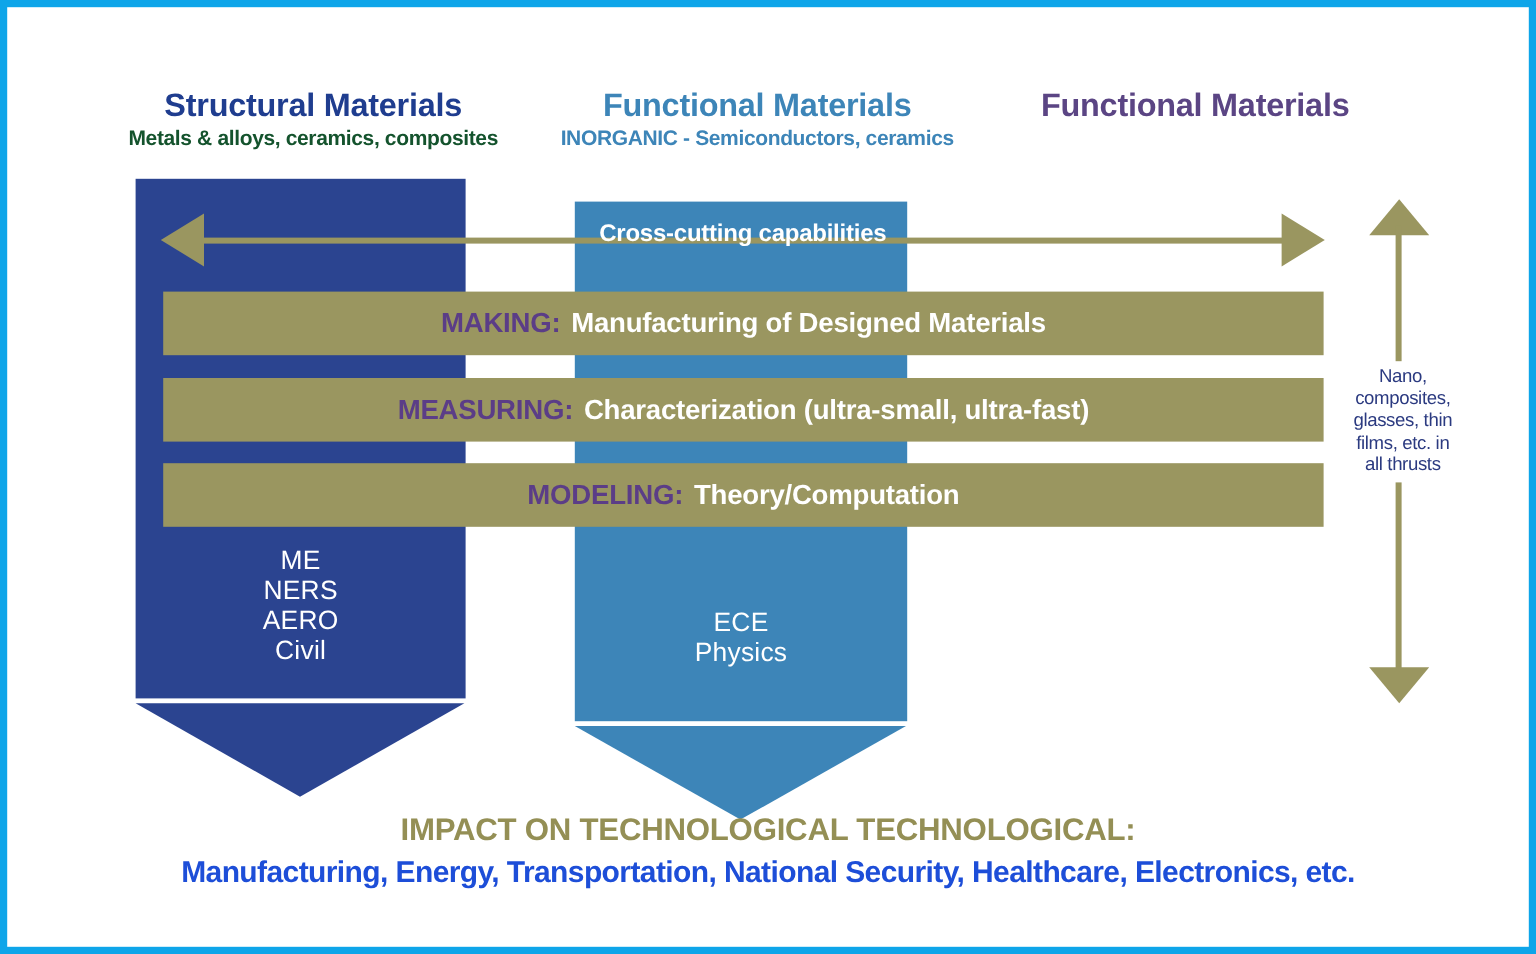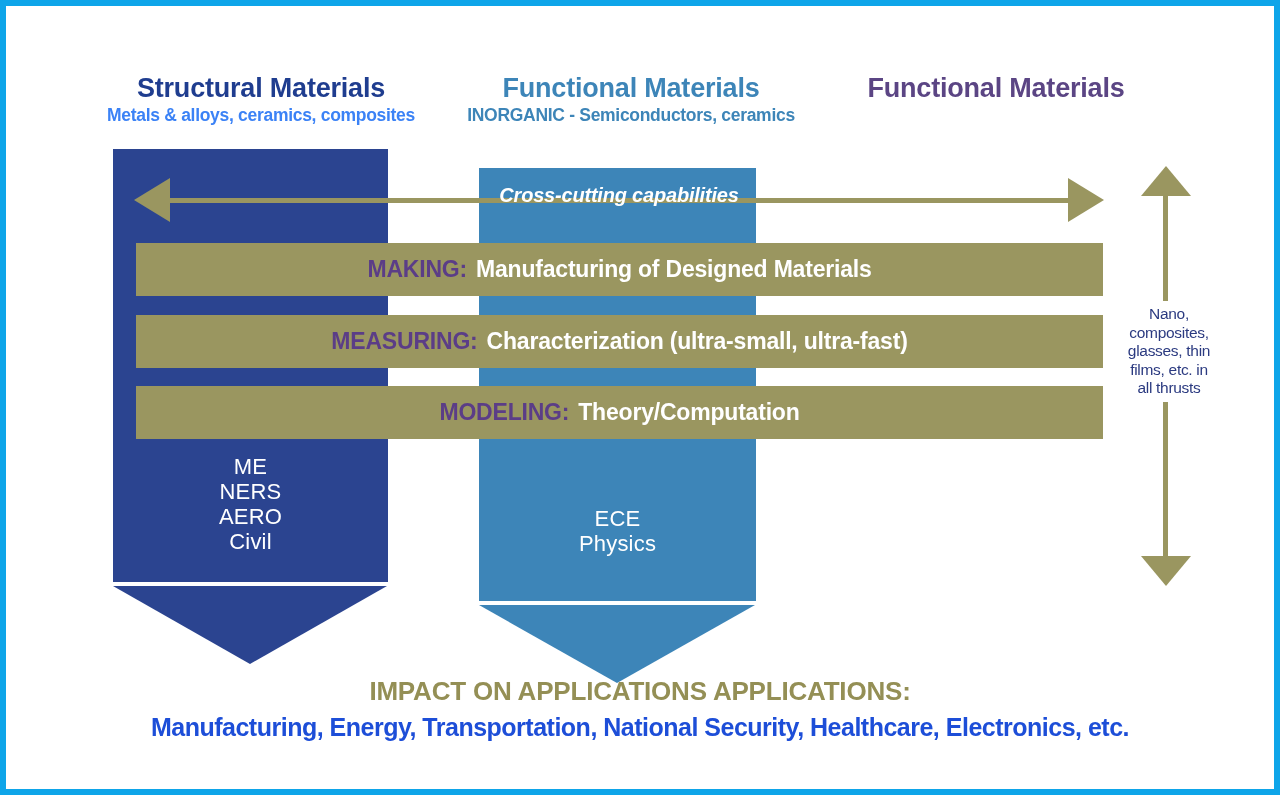--- a/index.html
+++ b/index.html
@@ -139,21 +139,20 @@
     top: 10px;
     text-align: center;
     color: #ffffff;
     font-size: 20px;
     font-weight: bold;
     letter-spacing: -0.2px;
   }
   #crosscut .crosscut-label span {
     background: transparent;
     padding: 0 8px;
-    font-style: italic;
   }
 
   
   .cap-bar {
     position: absolute;
     left: 130px;
     width: 967px;
     height: 53px;
     background: #9a9660;
     display: flex;
@@ -252,21 +251,21 @@
     white-space: nowrap;
   }
 </style>
 </head>
 <body>
 
 <div id="canvas">
 
   <div class="col-header" id="hdr-structural">
     <div class="col-title" style="color:#1f3d8f">Structural Materials</div>
-    <div class="col-sub" style="color:#3b82f6">Metals &amp; alloys, ceramics, composites</div>
+    <div class="col-sub" style="color:#14532d">Metals &amp; alloys, ceramics, composites</div>
   </div>
 
   <div class="col-header" id="hdr-inorganic">
     <div class="col-title" style="color:#3d85b8">Functional Materials</div>
     <div class="col-sub" style="color:#3d85b8">INORGANIC - Semiconductors, ceramics</div>
   </div>
 
   <div class="col-header" id="hdr-organic">
     <div class="col-title" style="color:#5b4584">Functional Materials</div>
   </div>
@@ -322,17 +321,17 @@
   </div>
 
   <div id="nano-arrow">
     <div class="v-head-up"></div>
     <div class="v-shaft"></div>
     <div class="v-head-down"></div>
   </div>
   <div id="nano-label">Nano, composites, glasses, thin films, etc. in all thrusts</div>
 
   <div id="impact">
-    <div id="impact-title">IMPACT ON APPLICATIONS APPLICATIONS:</div>
+    <div id="impact-title">IMPACT ON TECHNOLOGICAL TECHNOLOGICAL:</div>
     <div id="impact-list">Manufacturing, Energy, Transportation, National Security, Healthcare, Electronics, etc.</div>
   </div>
 
 </div>
 
 </body></html>

